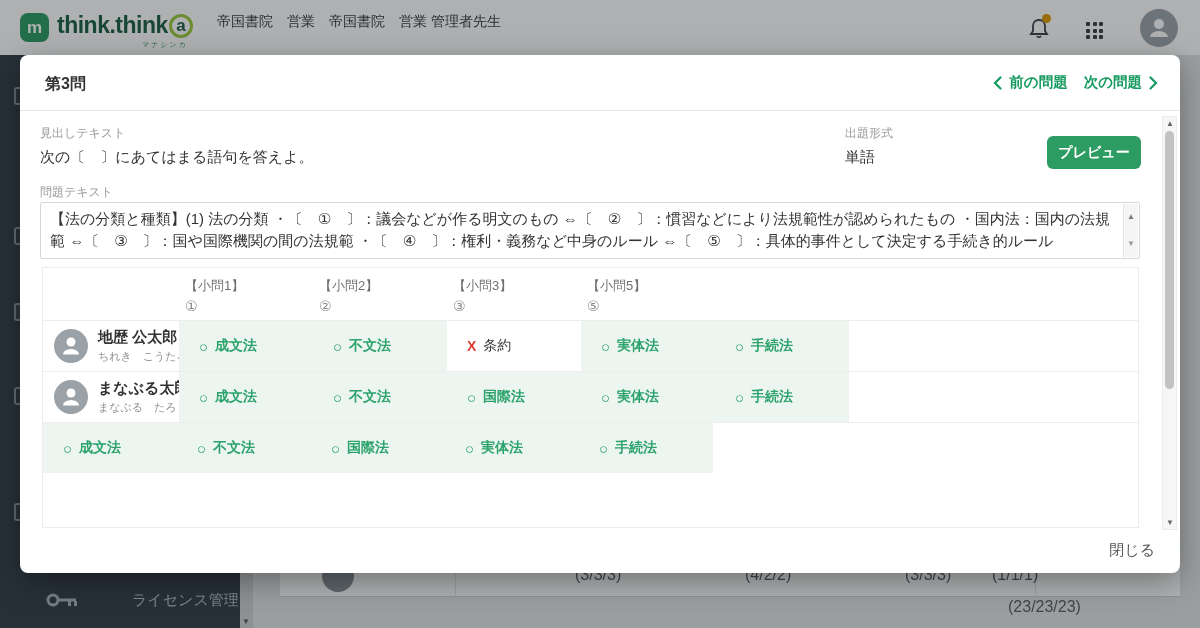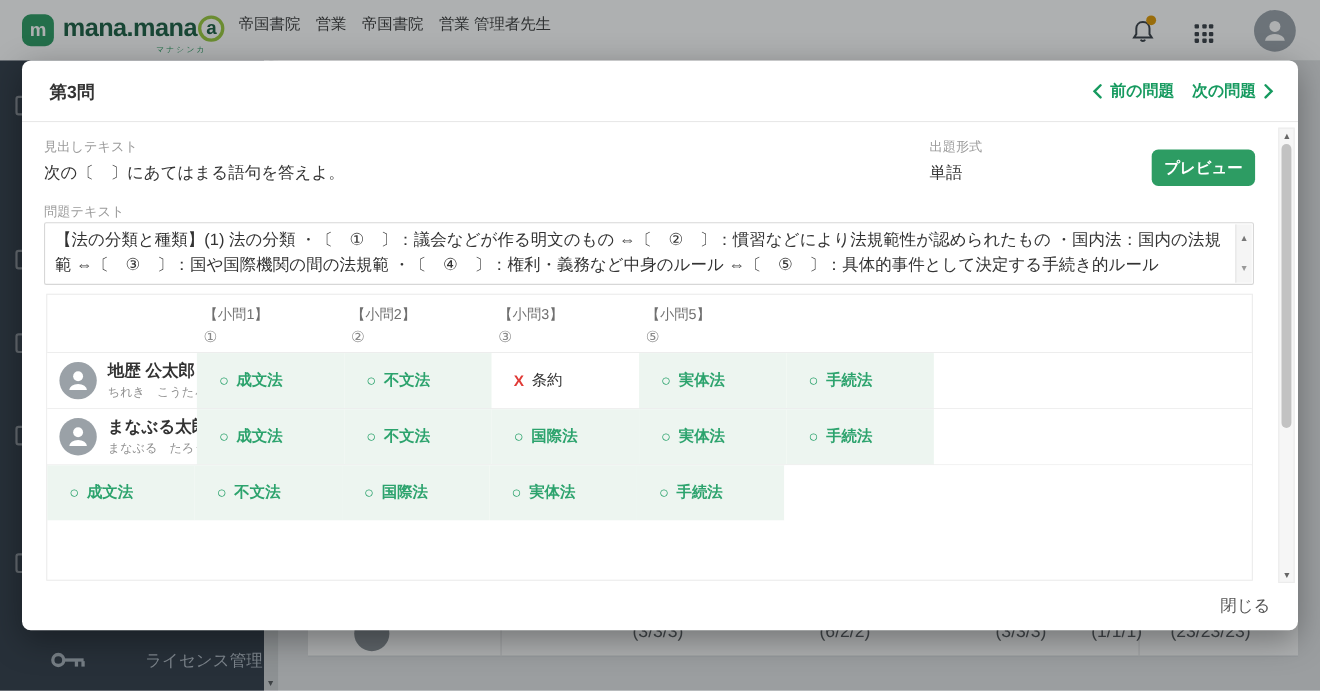--- a/index.html
+++ b/index.html
@@ -93,21 +93,21 @@
   .close-btn { position:absolute; right:25px; bottom:13px; font-size:15px; color:#555; cursor:pointer; }
 </style>
 </head>
 <body>
 
 <div class="stage">
 
   <div class="topbar">
     <div class="logo-mark">m</div>
     <div class="logo-text">
-      <span>mana.mana</span>
+      <span>think.think</span>
         <span class="at-ring">
           <span>a</span>
         </span>
     </div>
     <div class="logo-sub">マナシンカ</div>
     <div class="topnav">
       <span>帝国書院</span>
       <span>営業</span>
       <span>帝国書院</span>
       <span>営業 管理者先生</span>
@@ -161,24 +161,24 @@
     <div class="thumb"></div>
     <div class="down">▼</div>
   </div>
 
   <div class="content">
     <div class="bg-panel">
       <div class="bg-avatar"></div>
       <div class="bg-vline" style="left:175px;"></div>
       <div class="bg-vline" style="left:755px;"></div>
       <span class="bg-score" style="left:295px;">(3/3/3)</span>
-      <span class="bg-score" style="left:465px;">(6/2/2)</span>
+      <span class="bg-score" style="left:465px;">(4/2/2)</span>
       <span class="bg-score" style="left:625px;">(3/3/3)</span>
       <span class="bg-score" style="left:712px;">(1/1/1)</span>
-      <span class="bg-score" style="left:784px;">(23/23/23)</span>
+      <span class="bg-score" style="left:728px;margin-top:32px;">(23/23/23)</span>
     </div>
   </div>
 
   <div class="overlay"></div>
 
   <div class="modal">
     <div class="m-header">
       <div class="m-title">第3問</div>
       <div class="m-nav">
         <span class="m-link">

